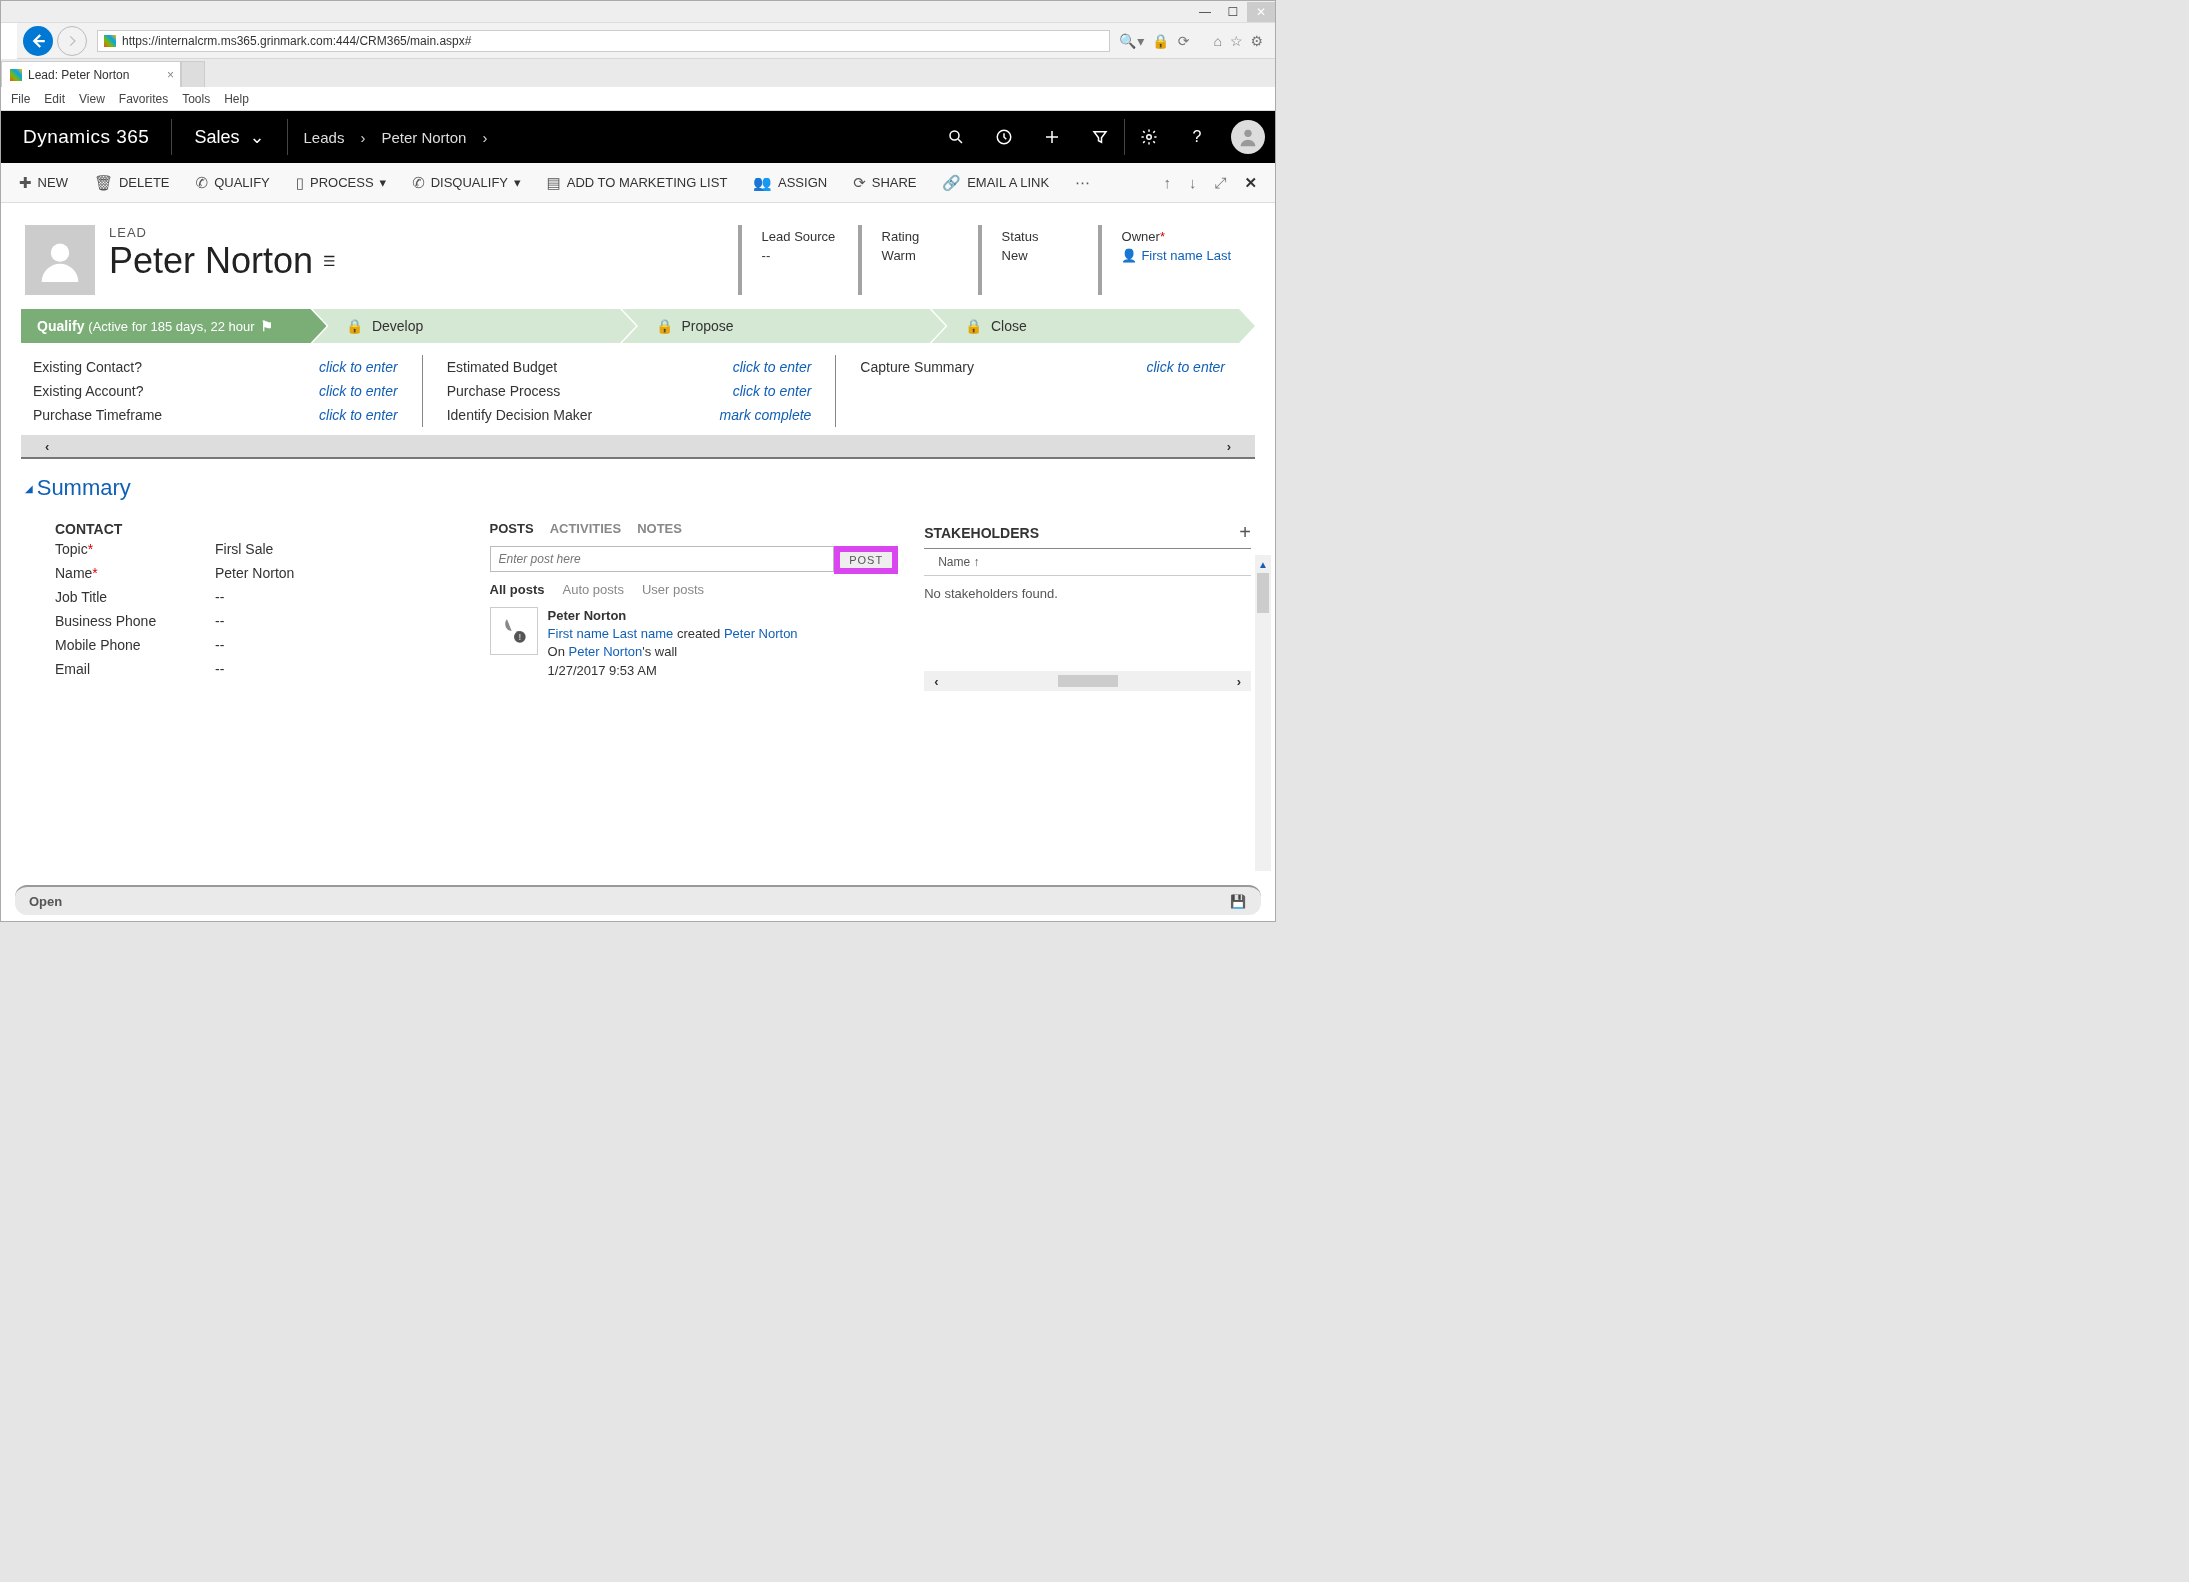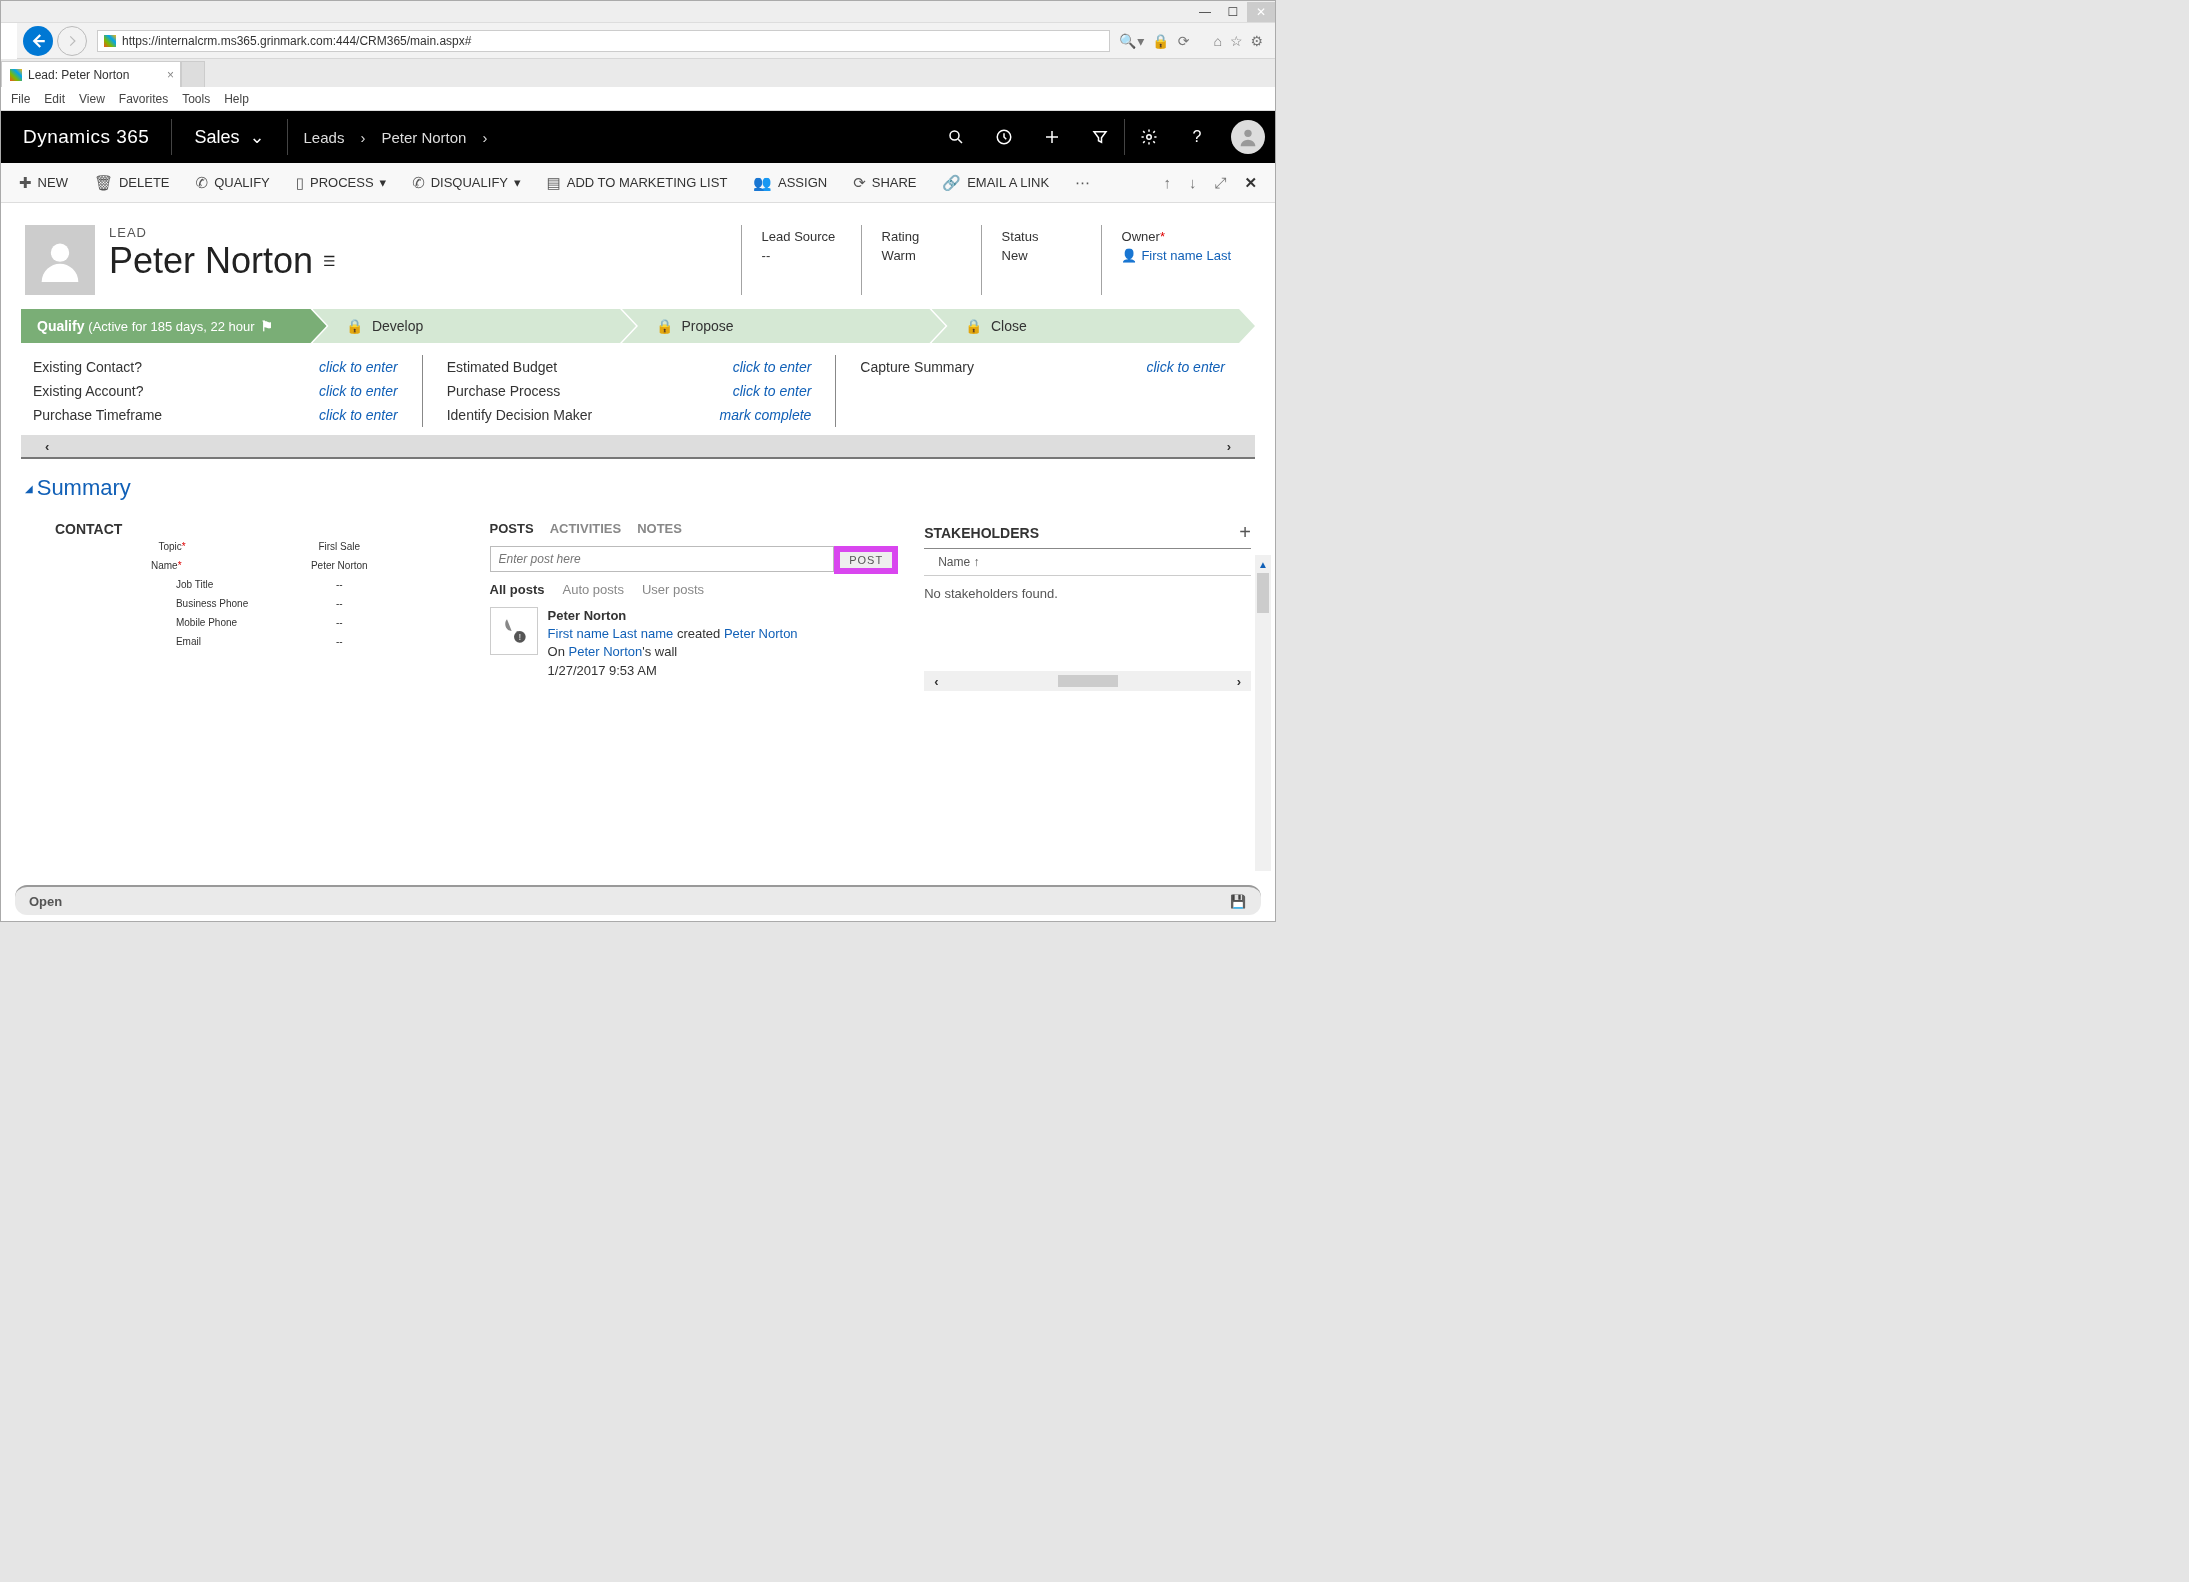--- a/index.html
+++ b/index.html
@@ -45,21 +45,21 @@
 .cmdbar .spacer { flex:1; }
 .cmdbar .right { display:flex; gap:18px; color:#777; font-size:15px; }
 
 
 .recordhdr { padding:22px 24px 14px 24px; display:flex; }
 .recordhdr .avatar { width:70px; height:70px; background:#ccc; display:flex; align-items:center; justify-content:center; margin-right:14px; }
 .recordhdr .avatar svg { width:44px; height:44px; fill:#fff; }
 .recordhdr .titleblk .type { font-size:13px; color:#555; letter-spacing:1px; }
 .recordhdr .titleblk .name { font-size:36px; font-weight:300; color:#222; display:flex; align-items:center; gap:10px; }
 .recordhdr .fields { margin-left:auto; display:flex; gap:0; }
-.recordhdr .fld { border-left:1px solid #a3a3a3; padding:4px 20px; min-width:120px; }
+.recordhdr .fld { border-left:4px solid #a3a3a3; padding:4px 20px; min-width:120px; }
 .recordhdr .fld .lbl { font-size:13px; color:#333; }
 .recordhdr .fld .val { font-size:13px; color:#333; margin-top:4px; }
 .recordhdr .fld .val.link { color:#1160b7; }
 .req { color:#d00; }
 
 
 .process { margin:0 20px; }
 .stages { display:flex; height:34px; position:relative; }
 .stage { flex:1; background:#d5e8d4; position:relative; display:flex; align-items:center; padding-left:34px; font-size:14px; color:#333; clip-path:polygon(0 0, calc(100% - 16px) 0, 100% 50%, calc(100% - 16px) 100%, 0 100%, 16px 50%); margin-right:-14px; }
 .stage.first { clip-path:polygon(0 0, calc(100% - 16px) 0, 100% 50%, calc(100% - 16px) 100%, 0 100%); padding-left:16px; }
@@ -87,21 +87,21 @@
 .divider { height:2px; background:#777; margin:0 20px 10px 20px; }
 
 
 .section { padding:6px 24px; }
 .section h2 { color:#1160b7; font-size:22px; font-weight:400; display:flex; align-items:center; gap:4px; }
 .section h2 .tri { font-size:10px; }
 
 .threecol { display:flex; padding:14px 24px; gap:26px; }
 .threecol .col { flex:1; }
 .threecol .col h3 { font-size:14px; font-weight:700; color:#333; margin-bottom:0; }
-.kv { display:flex; padding:4px 0; font-size:10px; color:#333;justify-content:center; }
+.kv { display:flex; padding:4px 0; font-size:14px; color:#333; }
 .kv .k { width:160px; }
 .kv .v { color:#333; }
 
 .tabs { display:flex; gap:16px; font-size:13px; font-weight:700; color:#888; margin-bottom:10px; }
 .tabs .t.active { color:#333; }
 .postrow { display:flex; margin-bottom:8px; }
 .postrow input { flex:1; height:26px; border:1px solid #bbb; padding:0 8px; font-style:italic; color:#888; font-size:12px; }
 .postrow button { width:64px; height:28px; border:6px solid #d946ef; background:#eee; font-size:11px; letter-spacing:1px; color:#555; }
 .postfilters { display:flex; gap:18px; font-size:13px; color:#888; margin-bottom:10px; }
 .postfilters .f.active { color:#333; font-weight:700; }

